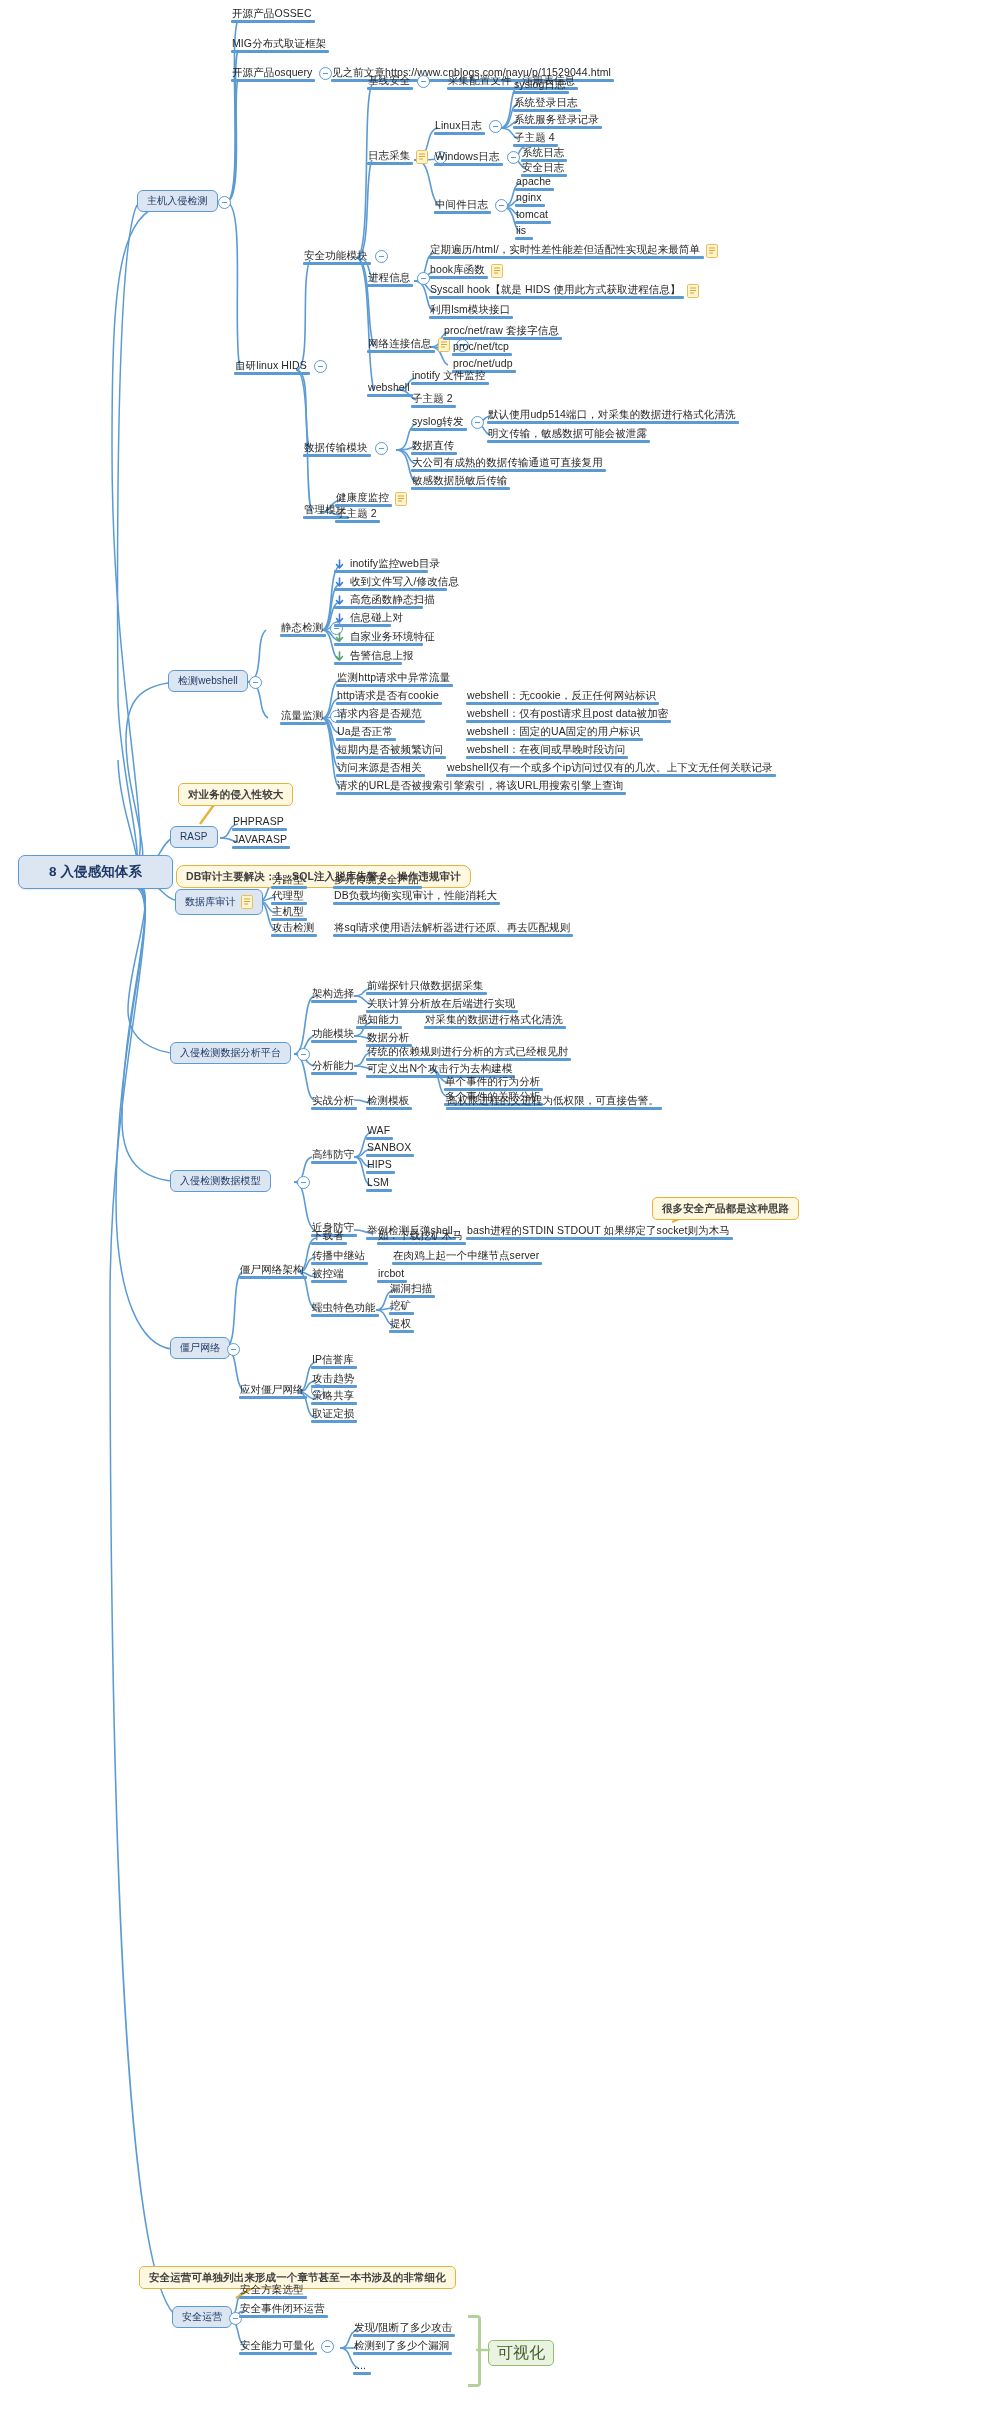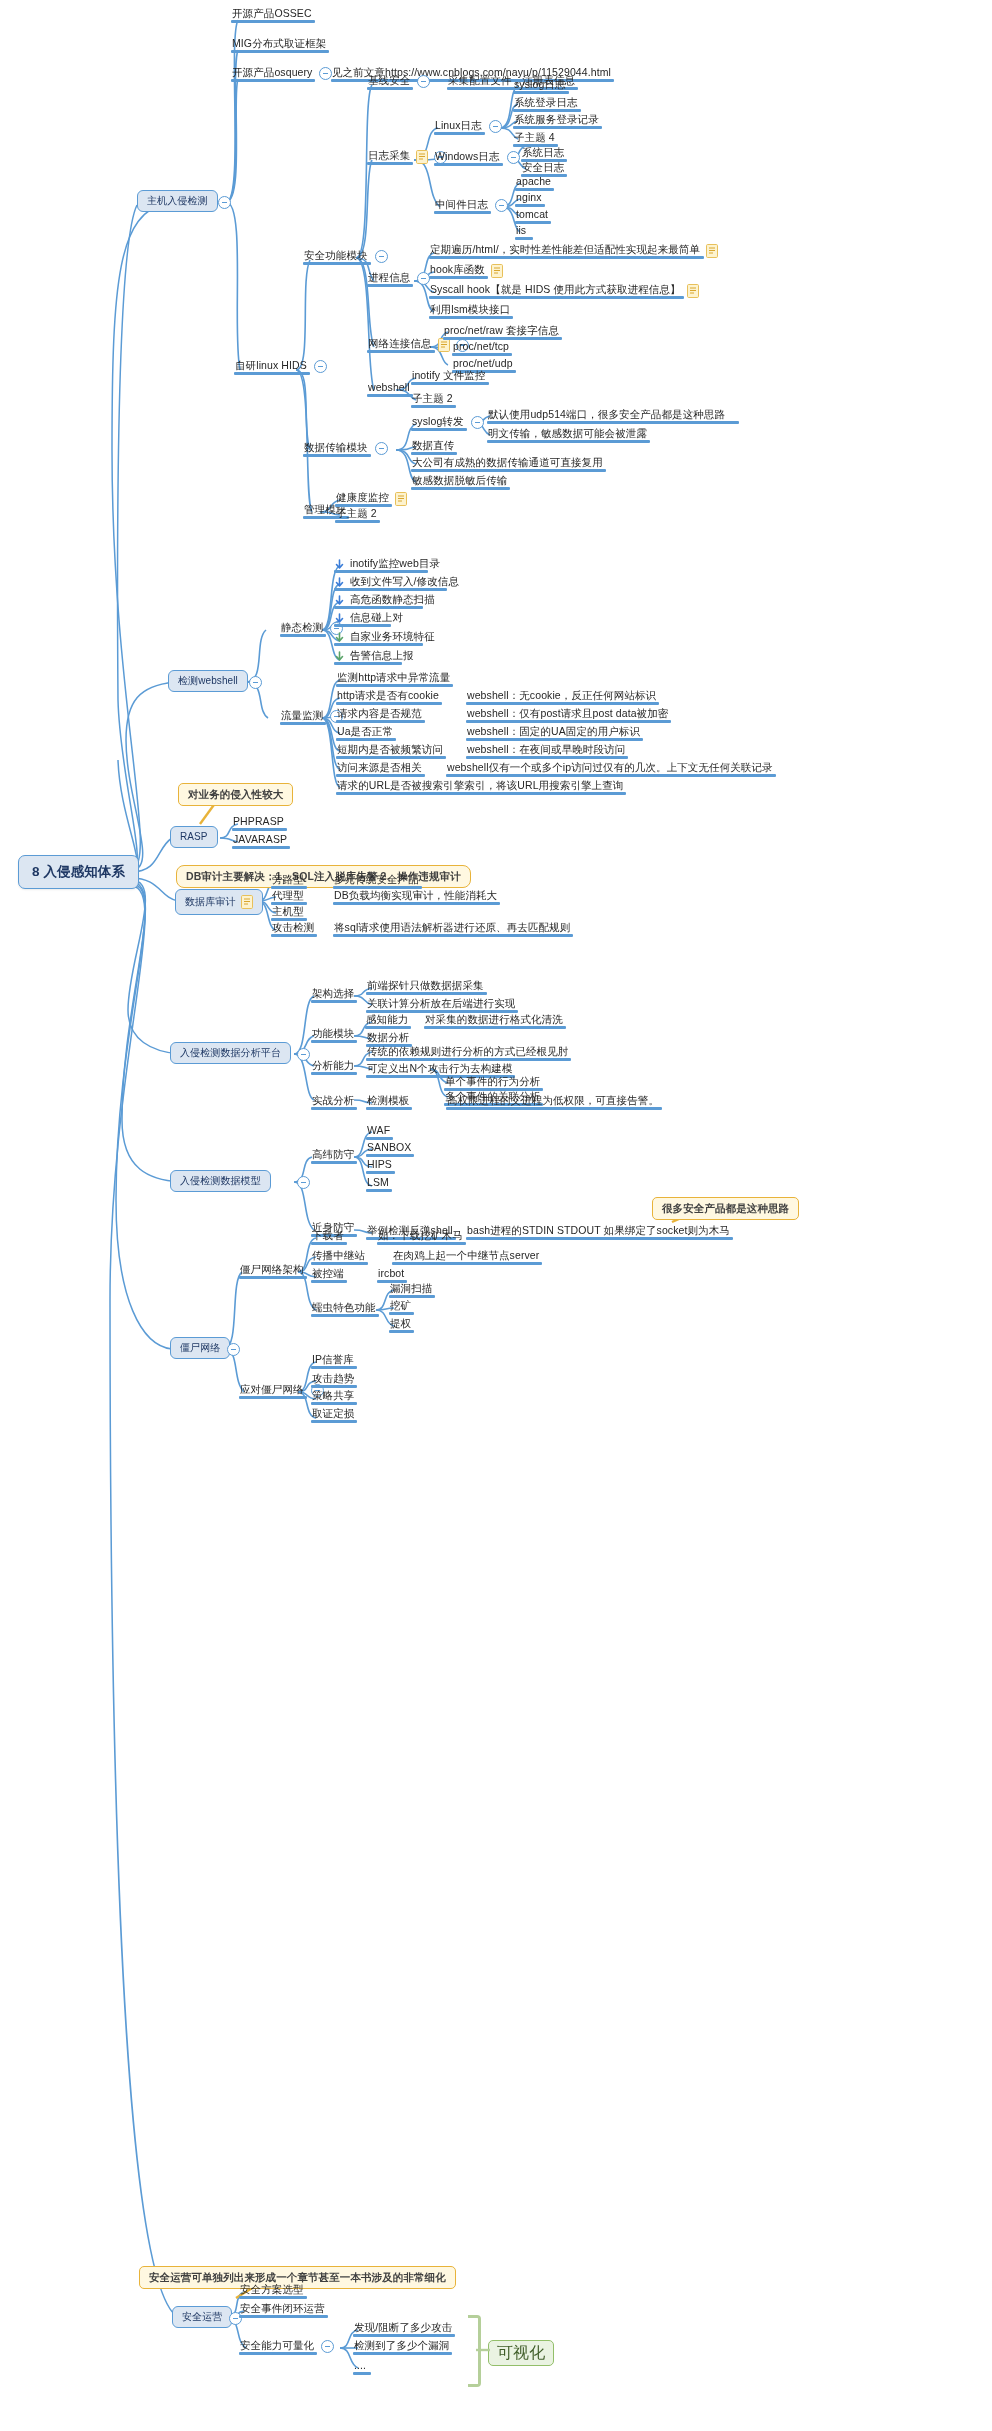--- a/index.html
+++ b/index.html
@@ -43,21 +43,21 @@
     bottom:-1px;
     height:2.6px;
     background:#5b9bd5;
     border-radius:1px;
   }
   
   .root{
     background:#dce6f2;
     border:1.6px solid #5b9bd5;
     border-radius:7px;
-    padding:9px 13px;
+    padding:9px 30px;
     box-shadow:0 1px 2px rgba(0,0,0,.08);
   }
   .root .lbl{
     font-size:13.5px;
     color:#1f3864;
     font-weight:600;
     padding:0;
   }
   
   .boxed{
@@ -618,21 +618,21 @@
     <span class="ul" style="width: 67.6094px; left: 0px;"></span>
   </div>
   <div class="node" style="left:411px;top:416px;">
     <span class="lbl">syslog转发</span>
     <span class="toggle">
         <i></i>
       </span>
     <span class="ul" style="width: 55.5625px; left: 0px;"></span>
   </div>
   <div class="node" style="left:487px;top:409px;">
-    <span class="lbl">默认使用udp514端口，很多安全产品都是这种思路</span>
+    <span class="lbl">默认使用udp514端口，对采集的数据进行格式化清洗</span>
     <span class="ul" style="width: 251.641px; left: 0px;"></span>
   </div>
   <div class="node" style="left:487px;top:428px;">
     <span class="lbl">明文传输，敏感数据可能会被泄露</span>
     <span class="ul" style="width: 163px; left: 0px;"></span>
   </div>
   <div class="node" style="left:411px;top:440px;">
     <span class="lbl">数据直传</span>
     <span class="ul" style="width: 46.4062px; left: 0px;"></span>
   </div>
@@ -870,21 +870,21 @@
   </div>
   <div class="node" style="left:366px;top:998px;">
     <span class="lbl">关联计算分析放在后端进行实现</span>
     <span class="ul" style="width: 152.406px; left: 0px;"></span>
   </div>
 
   <div class="node" style="left:311px;top:1028px;">
     <span class="lbl">功能模块</span>
     <span class="ul" style="width: 46.4062px; left: 0px;"></span>
   </div>
-  <div class="node" style="left:365px;top:1014px;align-items:center;">
+  <div class="node" style="left:356px;top:1014px;align-items:center;">
     <span class="lbl">感知能力</span>
     <span class="ul" style="width: 46.4062px; left: 0px;"></span>
   </div>
   <div class="node" style="left:424px;top:1014px;">
     <span class="lbl">对采集的数据进行格式化清洗</span>
     <span class="ul" style="width: 141.812px; left: 0px;"></span>
   </div>
   <div class="node" style="left:366px;top:1032px;">
     <span class="lbl">数据分析</span>
     <span class="ul" style="width: 46.4062px; left: 0px;"></span>

